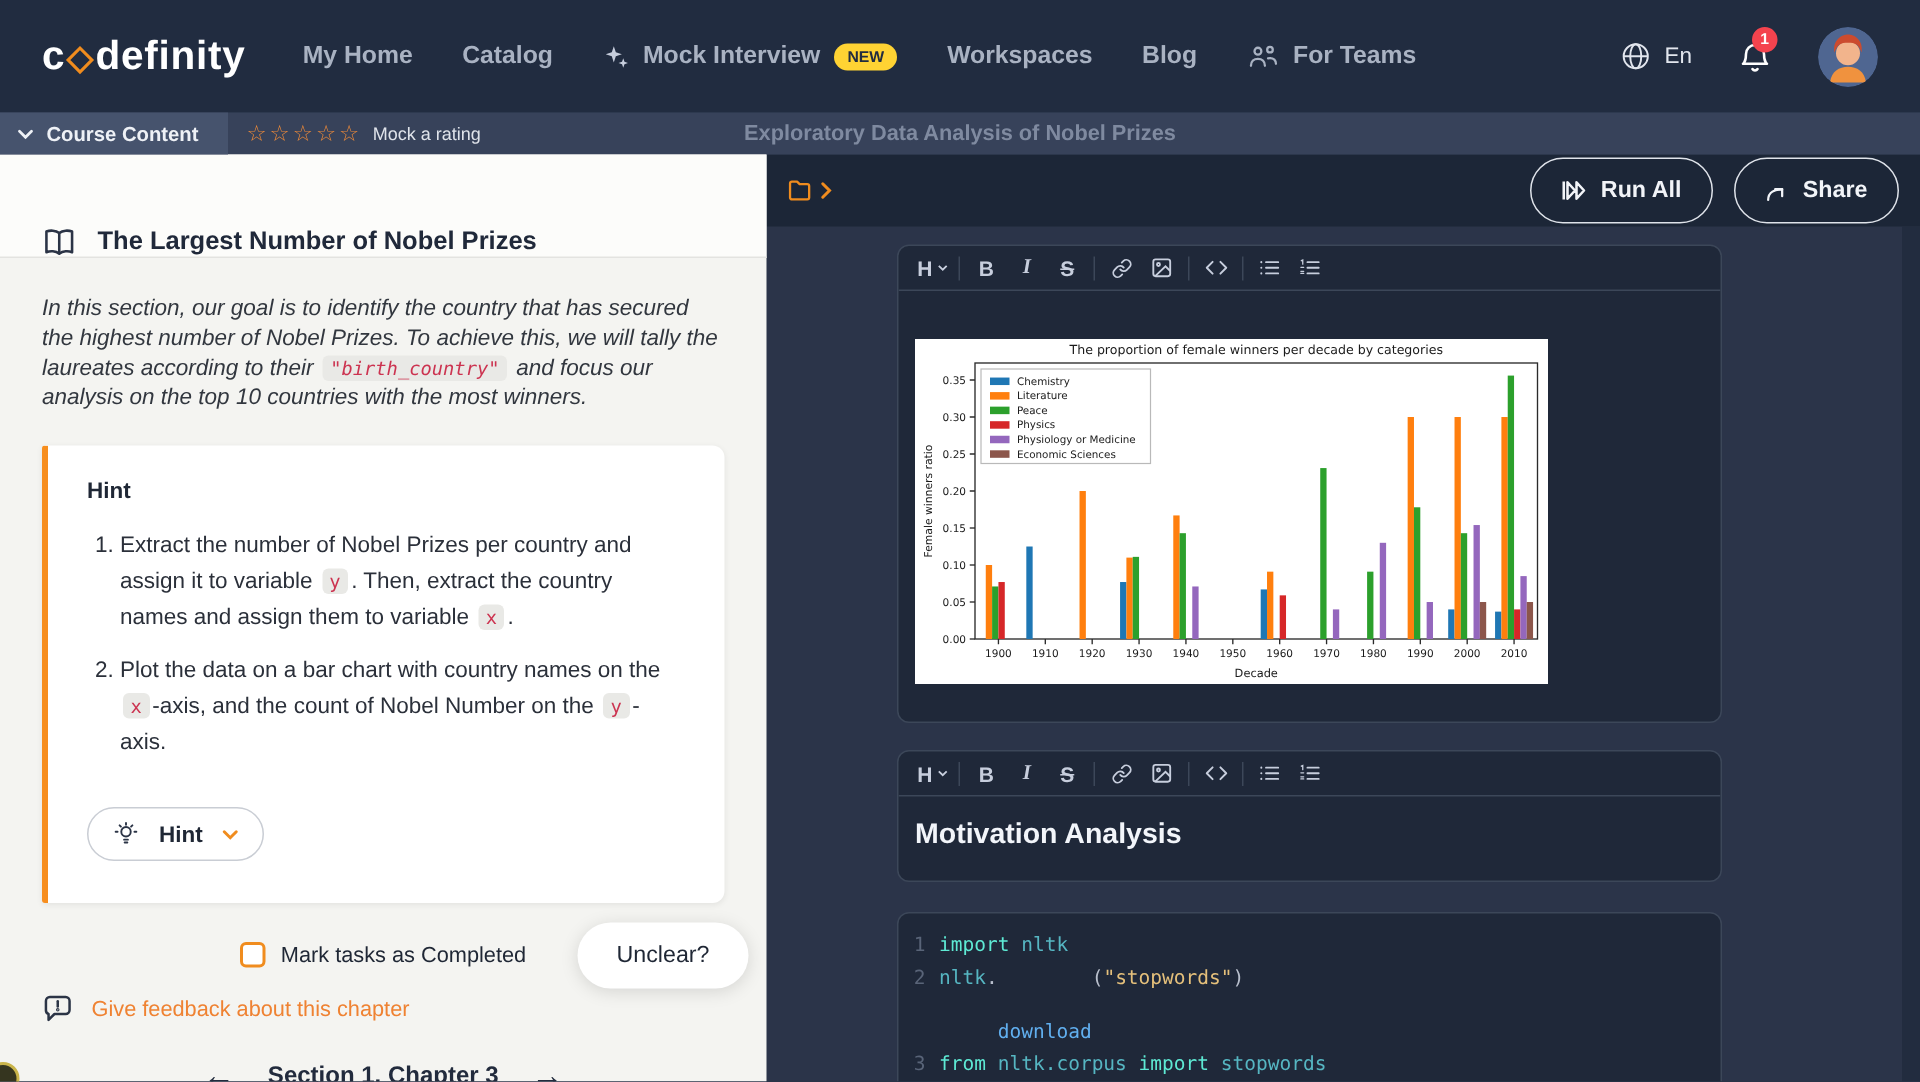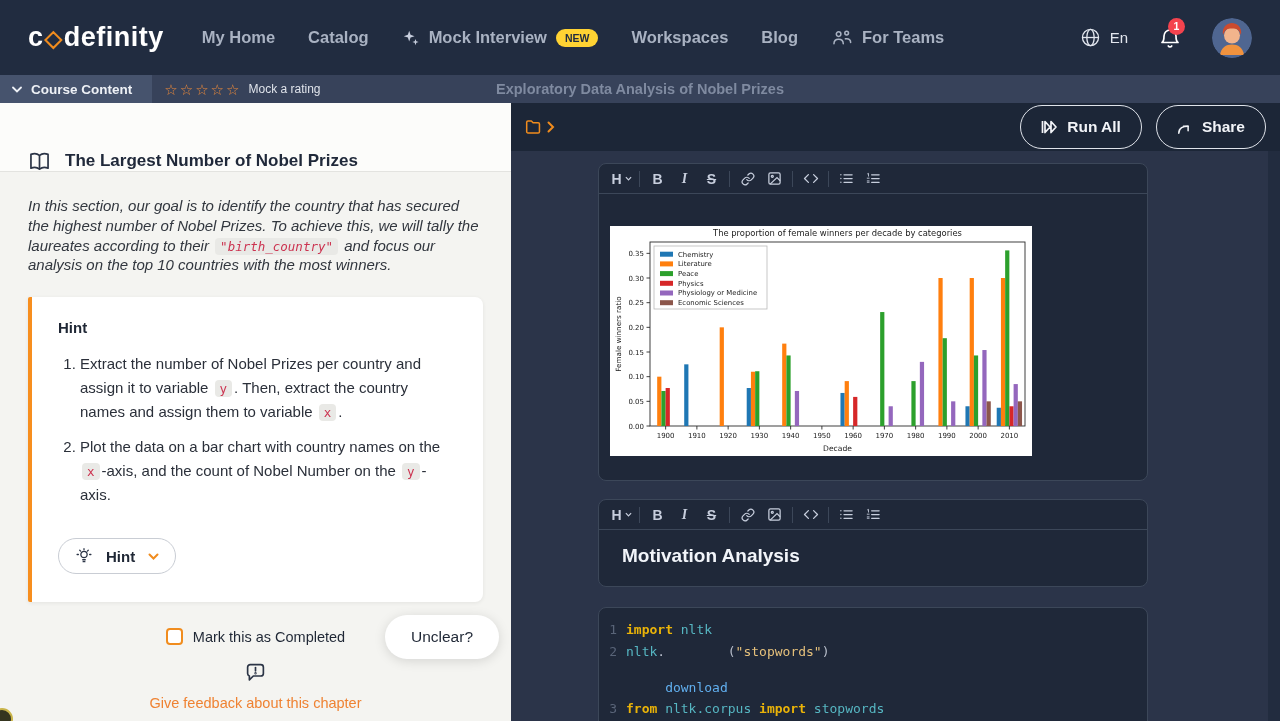--- a/index.html
+++ b/index.html
@@ -36,21 +36,21 @@
   .lp-body { padding:24px 28px 0; }
   .intro { font-size:15px; line-height:1.32; color:#32373f;font-style:italic; }
   .chip { font-family:"DejaVu Sans Mono", monospace; font-size:12.5px; color:#cc3350; background:#e9e9e6; border-radius:4px; padding:1px 5px; margin:0 2px; white-space:nowrap; }
   .task-card { margin-top:22px; background:#fff; border-left:4px solid #f78e1e; border-radius:2px 8px 8px 2px; box-shadow:0 1px 4px rgba(0,0,0,.07); padding:22px 26px 28px; }
   .task-title { font-size:15px; font-weight:800; color:#1f2735; }
   .task-list { margin:16px 0 0; padding-left:22px; font-size:15px; color:#2b303a; line-height:1.6; }
   .task-list li { margin-bottom:11px; }
   .hint-btn { margin-top:20px; display:inline-flex; align-items:center; gap:13px; border:1px solid #c9cdd4; border-radius:19px; padding:8px 16px; background:#fff; font-size:15px; color:#1f2735; font-weight:600; cursor:pointer; }
   .check-row { margin-top:26px; display:flex; justify-content:center; align-items:center; gap:10px; font-size:14.5px; color:#1f2735; }
   .checkbox { width:17px; height:17px; border:2px solid #f08c1e; border-radius:4px; background:#fff; cursor:pointer; flex:none; }
-  .feedback-row { margin-top:17px; display:flex; align-items:center; gap:12px; font-size:14.5px; color:#ef8232; cursor:pointer;flex-direction:column; }
+  .feedback-row { margin-top:17px; display:flex; align-items:center; gap:12px; font-size:14.5px; color:#ef8232; cursor:pointer; }
   .unclear-btn { position:absolute; right:12px; top:512px; background:#fff; border:none; border-radius:24px; padding:13px 26px; font-size:15.5px; color:#1f2735; box-shadow:0 2px 12px rgba(0,0,0,.13); cursor:pointer; font-family:inherit; }
   .section-nav { margin-top:24px; display:flex; justify-content:center; align-items:center; gap:22px; font-size:16px; font-weight:800; color:#222b3d; }
   .nav-arrow { font-size:21px; font-weight:400; cursor:pointer; color:#222b3d; line-height:1; }
   .mascot { position:absolute; left:-9px; bottom:-9px; width:22px; height:22px; border-radius:50%; background:#35351f; border:2px solid #c9b44a; }
   
   .right-panel { flex:1; display:flex; flex-direction:column; background:#2b3449; min-width:0; }
   .rp-header { height:48px; background:#1c2637; display:flex; align-items:center; padding:0 14px; flex:none; }
   .folder-wrap { display:flex; align-items:center; gap:5px; cursor:pointer; }
   .rp-actions { margin-left:auto; display:flex; gap:14px; }
   .rp-btn { display:flex; align-items:center; gap:9px; border:1px solid #dfe3ea; border-radius:23px; padding:0 20px; height:44px; color:#f2f4f8; font-size:15.5px; font-weight:600; background:transparent; cursor:pointer; font-family:inherit; }
@@ -60,25 +60,25 @@
   .toolbar { display:flex; align-items:center; height:30px; padding:0 9px; border-bottom:1px solid #3c4759; color:#c7cedd; }
   .tb { display:flex; align-items:center; justify-content:center; min-width:27px; height:100%; cursor:pointer; font-size:14px; }
   .tb-h { font-weight:600; gap:3px; }
   .tb-b { font-weight:800; }
   .tb-i { font-family:"Liberation Serif", serif; font-style:italic; font-weight:700; }
   .tb-s { text-decoration:line-through; font-weight:600; }
   .tb-sep { width:1px; height:16px; background:#3c4759; margin:0 4px; }
   .chart-wrap { padding:32px 0 20px 11px; }
   .block2 { margin-top:18px; }
   .heading-row { padding:15px 11px 19px; }
-  .md-heading { font-size:19px; font-weight:800; color:#f2f5fa;margin-left:12px; }
+  .md-heading { font-size:19px; font-weight:800; color:#f2f5fa; }
   .block3 { margin-top:20px; padding:11px 0 8px; }
   .cl { display:flex; font-family:"DejaVu Sans Mono", monospace; font-size:13px; line-height:21.5px; white-space:pre; }
   .ln { width:18px; text-align:right; color:#596478; margin-right:9px; flex:none; }
-  .tok-kw { color:#eab308;font-weight:bold; } .tok-md { color:#56b6c2; } .tok-fn { color:#61afef;margin-top:36px; }
+  .tok-kw { color:#5eead4; } .tok-md { color:#56b6c2; } .tok-fn { color:#61afef;margin-top:36px; }
   .tok-st { color:#e5c07b; } .tok-pn { color:#b8bfcc; } .tok-tx { color:#b8bfcc; }
   svg.ic { display:block; }
 </style>
 </head>
 <body>
 
 <div class="navbar">
   <div class="logo">
       <span>c</span>
       <span class="o">◇</span>
@@ -198,21 +198,21 @@
           <span>Hint</span>
           <span>
               <svg class="ic" width="11" height="7" viewBox="0 0 11 7" fill="none" stroke="#f08c1e" stroke-width="2" stroke-linecap="round">
                 <path d="M1.5 1.5l4 4 4-4"></path>
               </svg>
             </span>
         </div>
       </div>
       <div class="check-row">
         <div class="checkbox"></div>
-        <span>Mark this as Completed</span>
+        <span>Mark tasks as Completed</span>
       </div>
       <div class="feedback-row">
         <span>
             <svg class="ic" width="21" height="21" viewBox="0 0 24 24" fill="none" stroke="#2b3446" stroke-width="1.9" stroke-linejoin="round" stroke-linecap="round">
               <path d="M3 6a3 3 0 0 1 3-3h12a3 3 0 0 1 3 3v7a3 3 0 0 1-3 3H9.5L5 20.5V16a3 3 0 0 1-2-3z"></path>
               <path d="M12 6.3v4"></path>
               <circle cx="12" cy="12.8" r="0.4" fill="#2b3446"></circle>
             </svg>
           </span>
         <span>Give feedback about this chapter</span>

